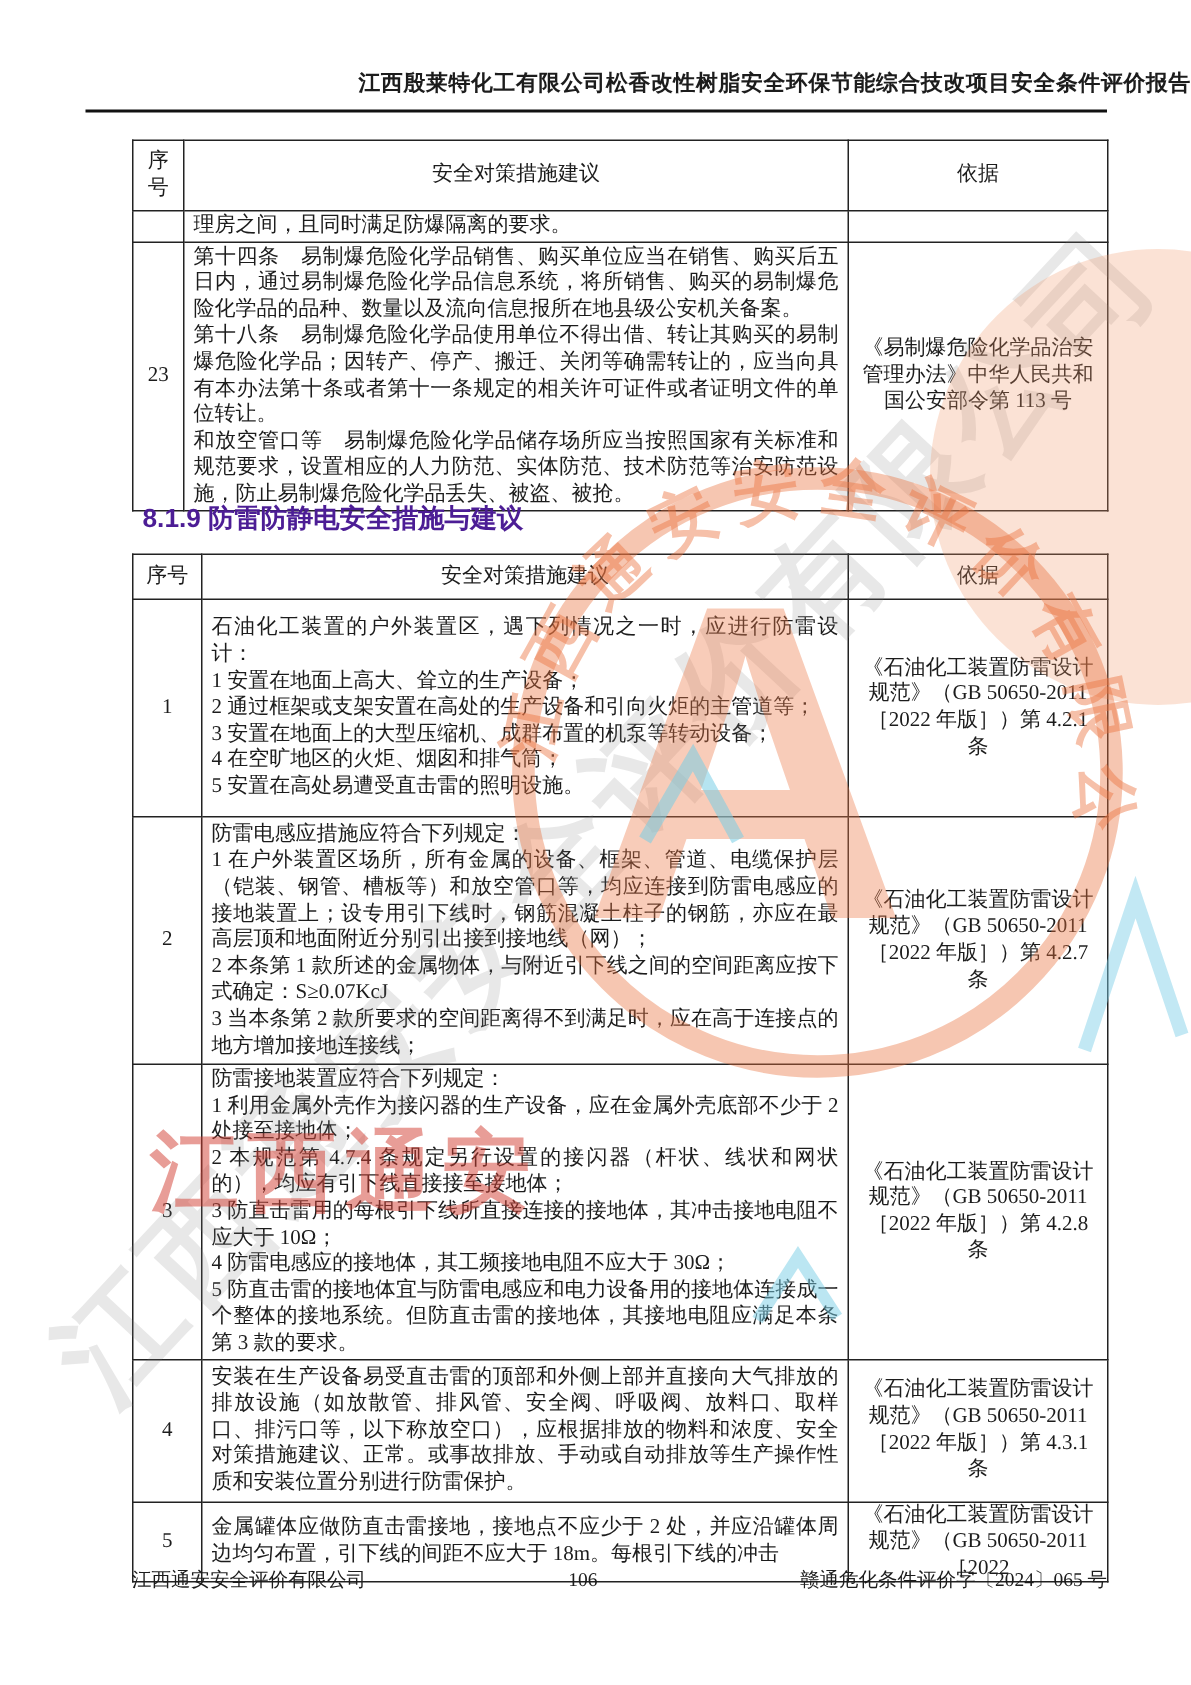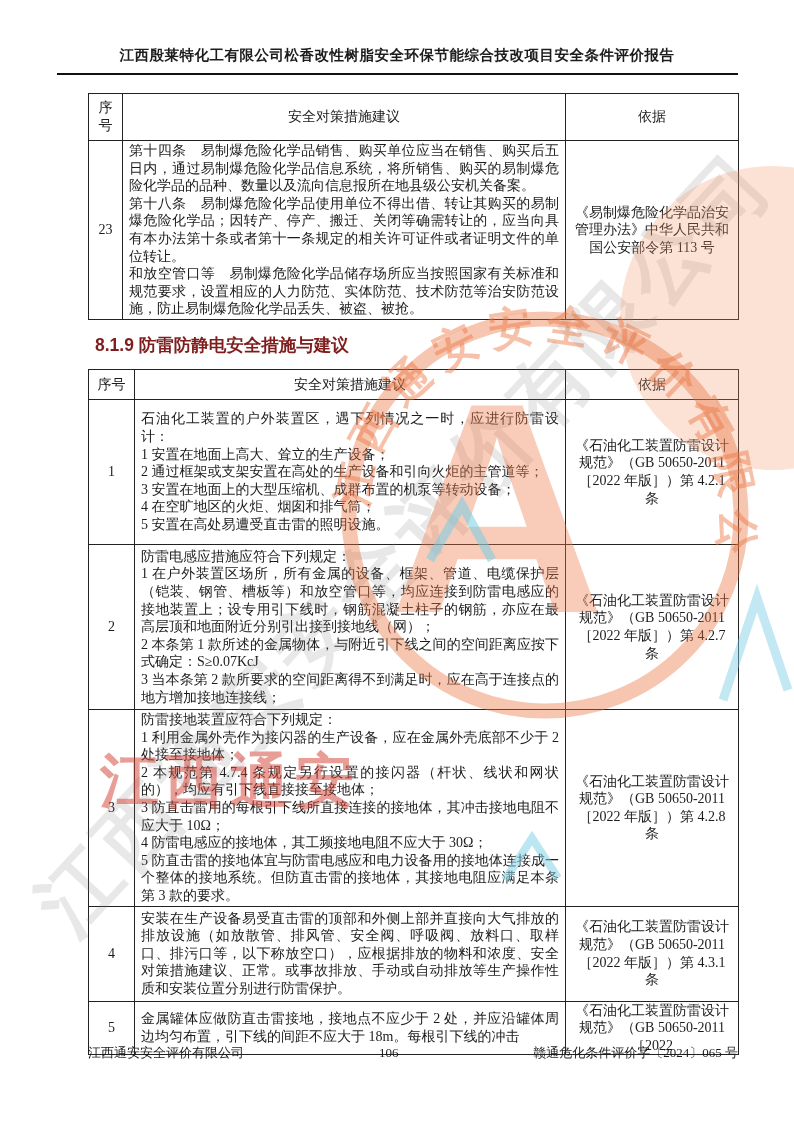--- a/index.html
+++ b/index.html
@@ -1,21 +1,21 @@
 <!DOCTYPE html>
 <html><head>
 <meta charset="utf-8">
 <style>
   html,body{margin:0;padding:0;background:#ffffff;}
   .page{
     position:relative;width:794px;height:1123px;margin:0 auto;background:#ffffff;
     font-family:"Liberation Serif", serif;color:#1c1c1c;overflow:hidden;
   }
   .header-title{
-    position:absolute;top:46px;left:0;width:100%;text-align:center;
+    position:absolute;top:46px;left:0;width:100%;text-align:right;
     font-size:14.5px;font-weight:bold;letter-spacing:0.5px;
   }
   .header-rule{
     position:absolute;top:73px;left:57px;width:681px;height:2px;background:#111;
   }
   table.doc{
     position:absolute;left:88px;border-collapse:collapse;table-layout:fixed;width:650px;
     background:transparent;
   }
   table.doc td,table.doc th{
@@ -27,21 +27,21 @@
   th.colhead{text-align:center;vertical-align:middle;padding:0 3px;}
   td.no{ text-align:center;vertical-align:middle;padding:0;}
   td.measure{
     text-align:justify;vertical-align:middle;padding:1px 6px;white-space:pre-line;
   }
   td.basis{
     text-align:center;vertical-align:middle;padding:0 8px;line-height:19px;
   }
   .section-heading{
     position:absolute;top:333px;left:95px;font-family:"Liberation Sans", sans-serif;
-    font-size:17.5px;font-weight:bold;color:#7f1d1d;
+    font-size:17.5px;font-weight:bold;color:#4c1d95;
   }
   .footer{
     position:absolute;top:1044px;left:88px;width:650px;display:flex;
     justify-content:space-between;align-items:baseline;font-size:13px;color:#1c1c1c;
   }
   .footer .pageno{font-size:13px;}
   
   .wm-layer{position:absolute;inset:0;pointer-events:none;z-index:10;}
   .wm-red-text{
     position:absolute;top:742px;left:100px;font-family:"Liberation Sans", sans-serif;
@@ -67,20 +67,25 @@
     <colgroup>
         <col style="width:34px">
         <col style="width:443px">
         <col style="width:173px">
       </colgroup>
     <tbody>
         <tr style="height:47px">
       <th class="colhead">序号</th>
       <th class="colhead">安全对策措施建议</th>
       <th class="colhead">依据</th>
+    </tr>
+    <tr style="height:19px">
+      <td class="no"></td>
+      <td class="measure" style="vertical-align:top">理房之间，且同时满足防爆隔离的要求。</td>
+      <td class="basis"></td>
     </tr>
     <tr style="height:174px">
       <td class="no">23</td>
       <td class="measure">第十四条　易制爆危险化学品销售、购买单位应当在销售、购买后五日内，通过易制爆危险化学品信息系统，将所销售、购买的易制爆危险化学品的品种、数量以及流向信息报所在地县级公安机关备案。
 第十八条　易制爆危险化学品使用单位不得出借、转让其购买的易制爆危险化学品；因转产、停产、搬迁、关闭等确需转让的，应当向具有本办法第十条或者第十一条规定的相关许可证件或者证明文件的单位转让。
 和放空管口等　易制爆危险化学品储存场所应当按照国家有关标准和规范要求，设置相应的人力防范、实体防范、技术防范等治安防范设施，防止易制爆危险化学品丢失、被盗、被抢。</td>
       <td class="basis">《易制爆危险化学品治安管理办法》中华人民共和国公安部令第 113 号</td>
     </tr>
   </tbody>
     </table>

